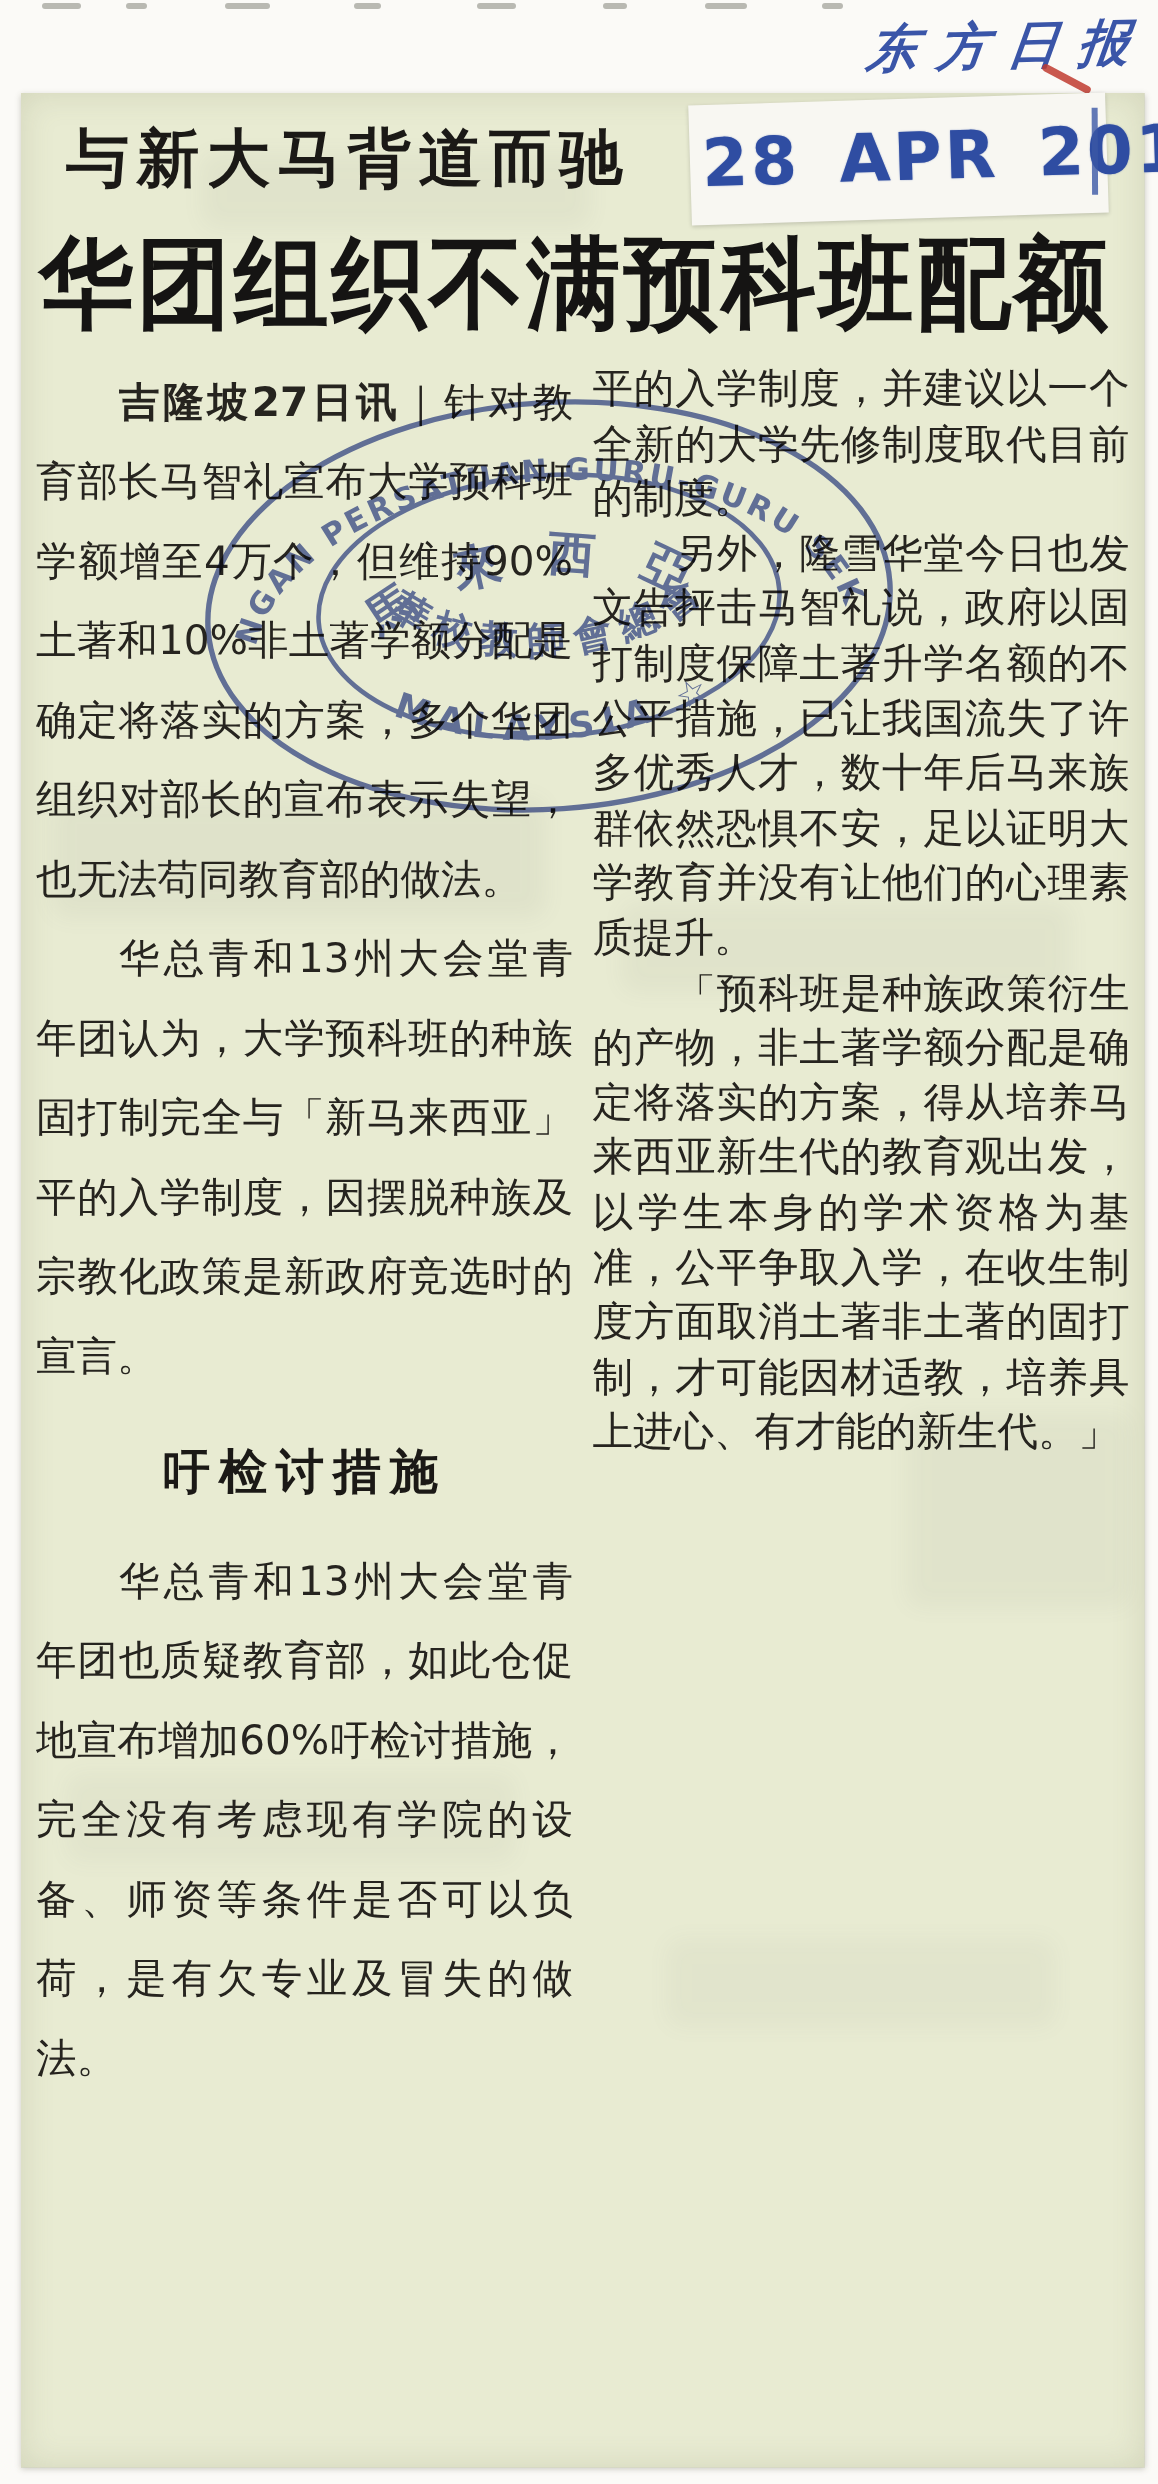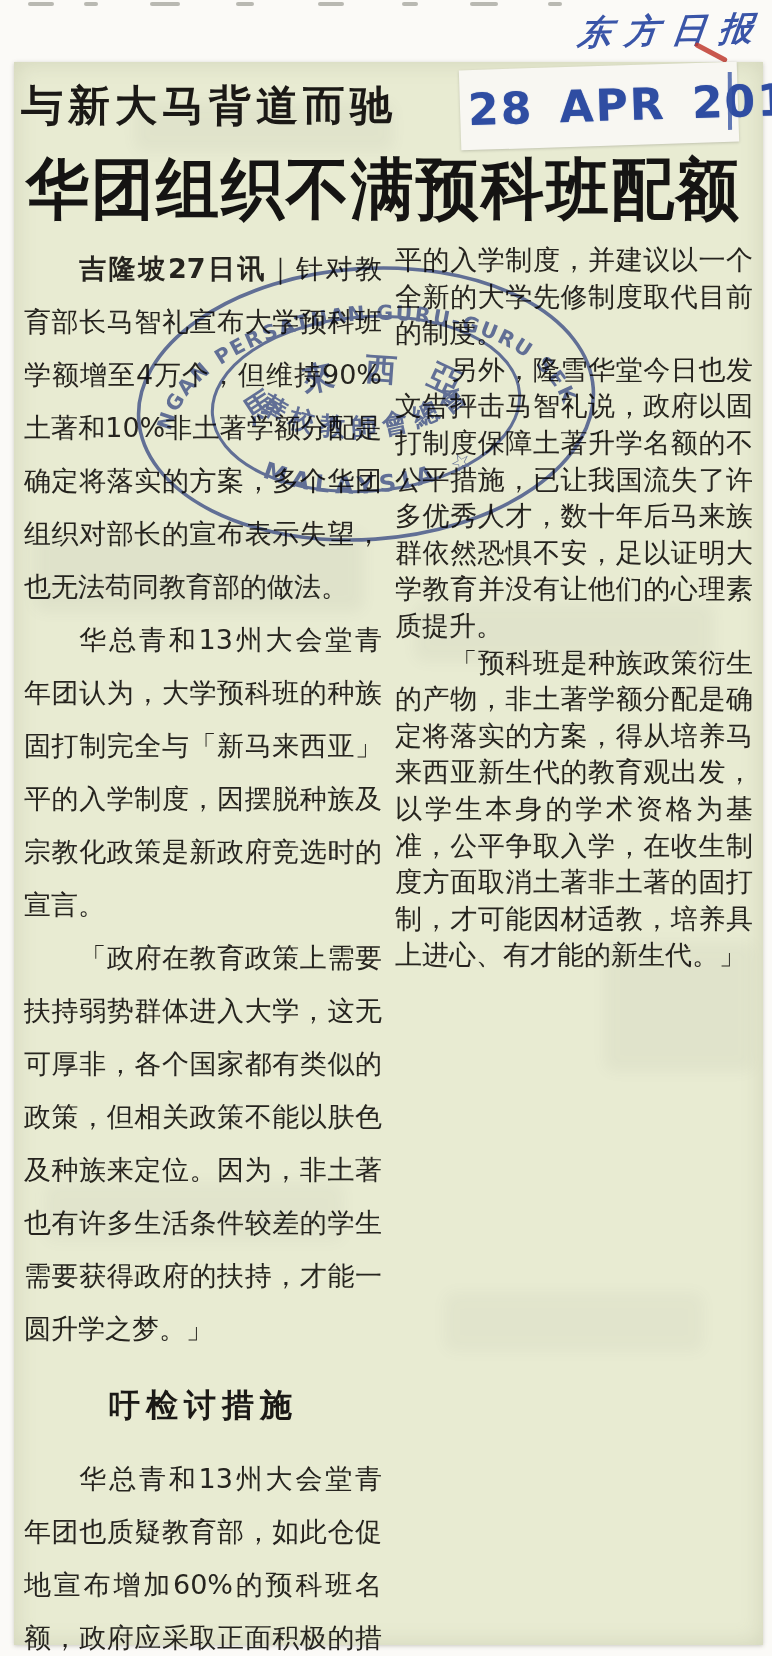--- a/index.html
+++ b/index.html
@@ -15,21 +15,21 @@
     color:#3a55a8;transform:rotate(-1.5deg) skewX(-8deg);white-space:nowrap;}
 
   
   .clipping{position:absolute;left:14px;top:62px;width:749px;height:1583px;
     background:#e8ebd2;
     box-shadow:0 1px 4px rgba(60,60,40,.25), inset 0 0 22px rgba(110,110,80,.18);}
 
   
   .blob{position:absolute;background:#5a5f55;filter:blur(7px);border-radius:10px;}
 
-  .kicker{position:absolute;left:7px;top:16px;
+  .kicker{position:absolute;left:30px;top:16px;
     font-size:42px;font-weight:800;letter-spacing:5px;color:#1b1916;white-space:nowrap;}
 
   .date-label{position:absolute;left:446px;top:4px;width:278px;height:80px;
     background:#f8f7f2;transform:rotate(-1.8deg);
     box-shadow:0 1px 3px rgba(0,0,0,.18);}
   .date-text{position:absolute;left:8px;top:0;width:250px;height:80px;line-height:80px;
     font-size:44px;font-weight:700;letter-spacing:2px;word-spacing:9px;
     color:#2f4da2;text-shadow:0 0 1px rgba(47,77,162,.6);white-space:nowrap;}
   .date-bar{position:absolute;right:6px;top:10px;width:4px;height:58px;
     background:#3b57a5;opacity:.8;transform:rotate(1.5deg);}
@@ -90,23 +90,22 @@
       <div class="date-text">28 APR 2019</div>
       <div class="date-bar"></div>
     </div>
 
     <div class="headline">华团组织不满预科班配额</div>
 
     <div class="columns">
       <div class="col col-left">
           <p class="para"><b>吉隆坡27日讯</b>｜针对教育部长马智礼宣布大学预科班学额增至4万个，但维持90%土著和10%非土著学额分配是确定将落实的方案，多个华团组织对部长的宣布表示失望，也无法苟同教育部的做法。</p>
           <p class="para">华总青和13州大会堂青年团认为，大学预科班的种族固打制完全与「新马来西亚」平的入学制度，因摆脱种族及宗教化政策是新政府竞选时的宣言。</p>
-          <p class="para">「政府在教育政策上需要扶持弱势群体进入大学，这无可厚非，各个国家都有类似的政策，但相关政策不能以肤色及种族来定位。因为，非土著也有许多生活条件较差的学生需要获得政府的扶持，才能一圆升学之梦。」</p>
           <h2 class="subhead">吁检讨措施</h2>
-          <p class="para">华总青和13州大会堂青年团也质疑教育部，如此仓促地宣布增加60%的预科班名额，政府应采取正面积极的措施、师资等条件是否可以负荷，是有欠专业及冒失的做法。</p>
+          <p class="para">华总青和13州大会堂青年团也质疑教育部，如此仓促地宣布增加60%吁检讨措施，完全没有考虑现有学院的设备、师资等条件是否可以负荷，是有欠专业及冒失的做法。</p>
         </div>
       <div class="col col-right">
           <p class="para no-indent">平的入学制度，并建议以一个全新的大学先修制度取代目前的制度。</p>
           <p class="para">另外，隆雪华堂今日也发文告抨击马智礼说，政府以固打制度保障土著升学名额的不公平措施，已让我国流失了许多优秀人才，数十年后马来族群依然恐惧不安，足以证明大学教育并没有让他们的心理素质提升。</p>
           <p class="para">「预科班是种族政策衍生的产物，非土著学额分配是确定将落实的方案，得从培养马来西亚新生代的教育观出发，以学生本身的学术资格为基准，公平争取入学，在收生制度方面取消土著非土著的固打制，才可能因材适教，培养具上进心、有才能的新生代。」</p>
         </div>
     </div>
 
     <div class="stamp">
       <svg viewBox="0 0 460 280" xmlns="http://www.w3.org/2000/svg">

